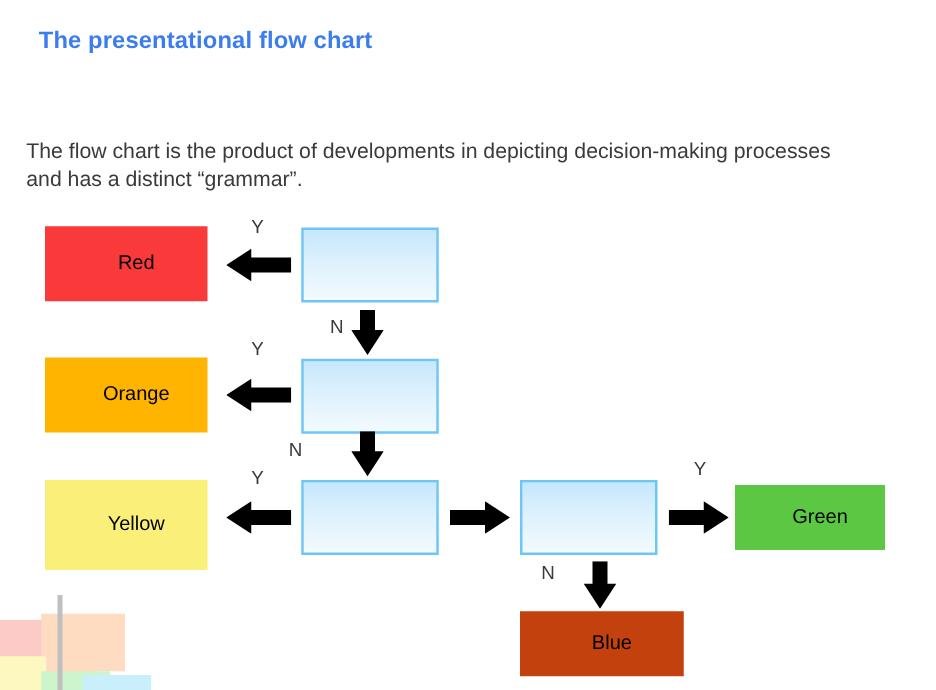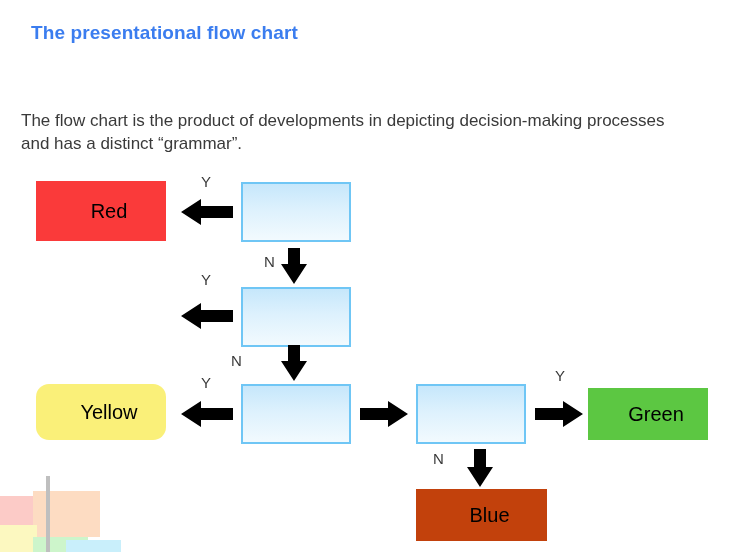--- a/index.html
+++ b/index.html
@@ -48,21 +48,21 @@
     height: 552px;
   }
 
   
   .result-box {
     position: absolute;
     box-sizing: border-box;
     display: flex;
     align-items: center;
     justify-content: center;
-    font-size: 20px;
+    font-size: 16px;
     color: #000000;
     text-align: center;
     padding-left: 16px;
   }
 
   
   .decision-box {
     position: absolute;
     box-sizing: border-box;
     border: 2px solid #6FC6F5;
@@ -116,22 +116,25 @@
 
   <div class="decision-box" style="left:241px; top:182px; width:110px; height:60px;"></div>
   <div class="decision-box" style="left:241px; top:287px; width:110px; height:60px;"></div>
   <div class="decision-box" style="left:241px; top:384px; width:110px; height:60px;"></div>
   <div class="decision-box" style="left:416px; top:384px; width:110px; height:60px;"></div>
 
   <div class="result-box" style="left:36px; top:181px; width:130px; height:60px; background:#FA3A3A;">
     <span>Red</span>
   </div>
 
-
-  <div class="result-box" style="left:36px; top:384px; width:130px; height:56px; background:#FAF079;border-radius:13px;">
+  <div class="result-box" style="left:36px; top:286px; width:130px; height:60px; background:#FFB400;">
+    <span>Orange</span>
+  </div>
+
+  <div class="result-box" style="left:36px; top:384px; width:130px; height:72px; background:#FAF079;">
     <span>Yellow</span>
   </div>
 
   <div class="result-box" style="left:588px; top:388px; width:120px; height:52px; background:#5CC742;text-align:center;">
     <span>Green</span>
   </div>
 
   <div class="result-box" style="left:416px; top:489px; width:131px; height:52px; background:#c2410c;">
     <span>Blue</span>
   </div>

